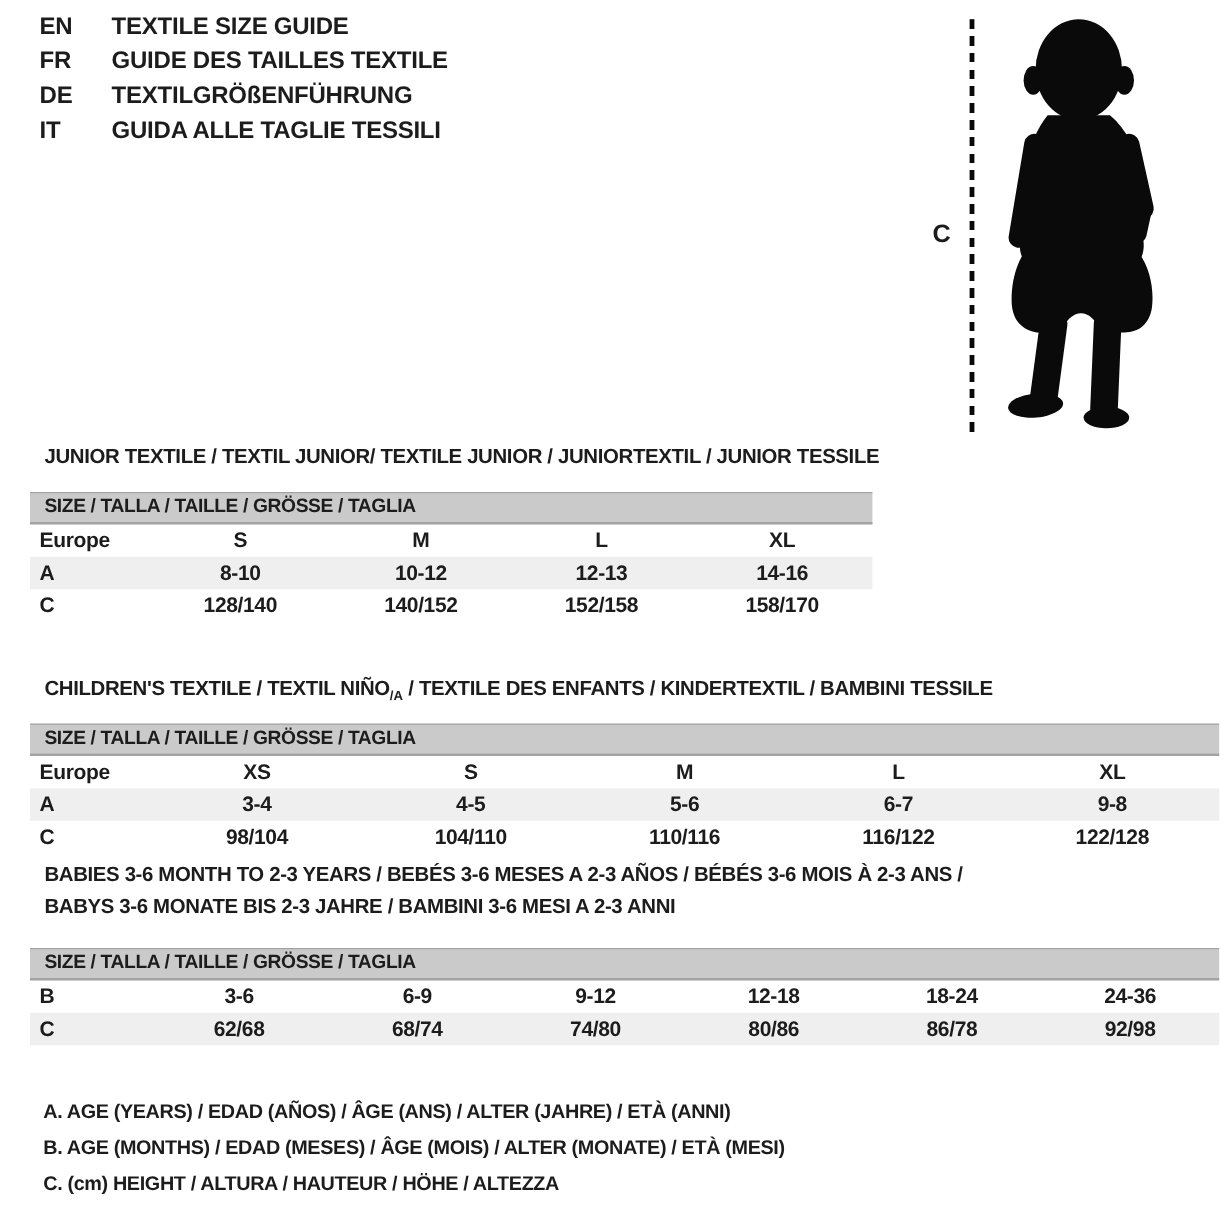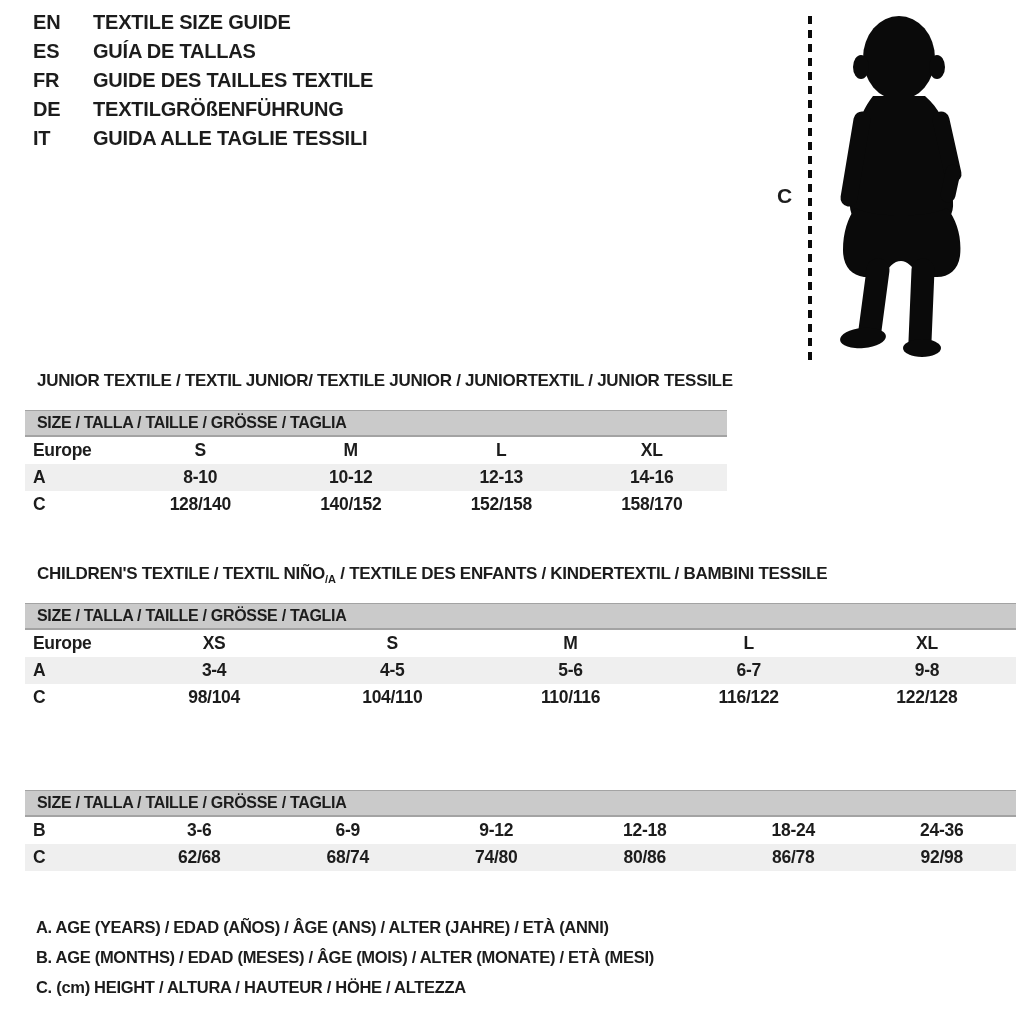--- a/index.html
+++ b/index.html
@@ -54,24 +54,20 @@
   #notes { position:absolute; left:36px; top:912px; }
   .note-line { height:30px; line-height:30px; font-size:16.5px; letter-spacing:-0.3px; white-space:nowrap; }
 </style>
 </head>
 <body>
 
 <div id="language-list">
     <div class="lang-row">
       <span class="lang-code">EN</span>
       <span class="lang-label">TEXTILE SIZE GUIDE</span>
-    </div>
-    <div class="lang-row">
-      <span class="lang-code">ES</span>
-      <span class="lang-label">GUÍA DE TALLAS</span>
     </div>
     <div class="lang-row">
       <span class="lang-code">FR</span>
       <span class="lang-label">GUIDE DES TAILLES TEXTILE</span>
     </div>
     <div class="lang-row">
       <span class="lang-code">DE</span>
       <span class="lang-label">TEXTILGRÖßENFÜHRUNG</span>
     </div>
     <div class="lang-row">
@@ -155,20 +151,24 @@
           <span class="t-label">C</span>
           <span class="t-cell">98/104</span>
           <span class="t-cell">104/110</span>
           <span class="t-cell">110/116</span>
           <span class="t-cell">116/122</span>
           <span class="t-cell">122/128</span>
         </div>
       </div>
     </section>
     <section class="size-section" id="sec-babies">
+      <div class="section-title">
+        <div class="title-line"><span>BABIES 3-6 MONTH TO 2-3 YEARS / BEBÉS 3-6 MESES A 2-3 AÑOS / BÉBÉS 3-6 MOIS À 2-3 ANS /</span></div>
+        <div class="title-line"><span>BABYS 3-6 MONATE BIS 2-3 JAHRE / BAMBINI 3-6 MESI A 2-3 ANNI</span></div>
+      </div>
       <div class="size-table">
         <div class="size-header">SIZE / TALLA / TAILLE / GRÖSSE / TAGLIA</div>
         <div class="t-row">
           <span class="t-label">B</span>
           <span class="t-cell">3-6</span>
           <span class="t-cell">6-9</span>
           <span class="t-cell">9-12</span>
           <span class="t-cell">12-18</span>
           <span class="t-cell">18-24</span>
           <span class="t-cell">24-36</span>

